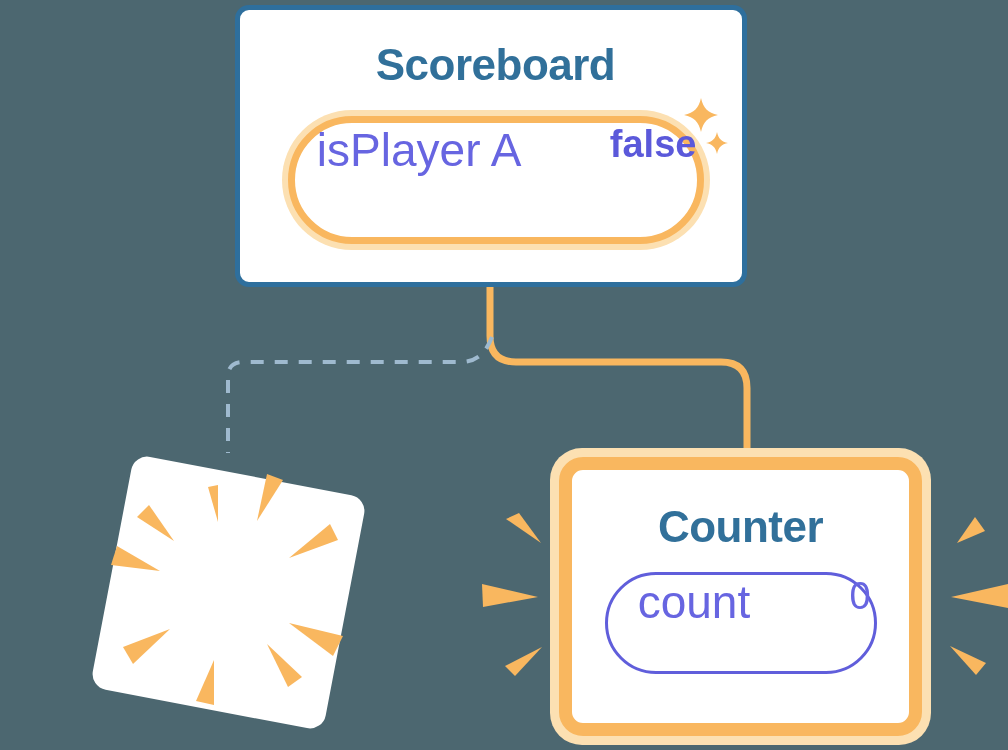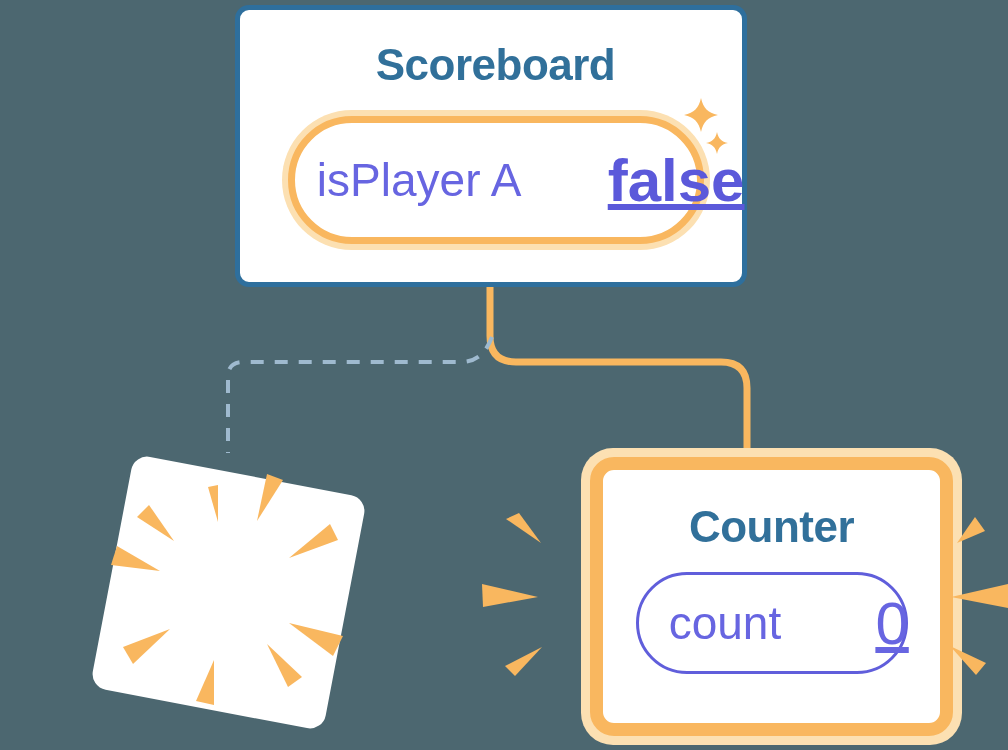--- a/index.html
+++ b/index.html
@@ -25,42 +25,42 @@
     text-align:center;
     padding-left:9px;
   }
   .card-title {
     margin-top: 30px;
     font-size: 44px; line-height: 50px; font-weight: 600;
     letter-spacing: -0.5px;
     color: var(--title-blue,#31709A);
   }
   .state-pill {
-    display:flex; align-items:center; box-sizing:border-box;
+    display:flex; align-items:flex-start; box-sizing:border-box;
     margin: 26px auto 0;
     background: var(--card-white,#ffffff);
     gap: 32px;
   }
   .pill-orange {
     width: 416px; height: 128px;
     border: 7px solid var(--orange,#F9B75F);
     border-radius: 64px;
     box-shadow: 0 0 0 6px var(--orange-glow,#FCE0B2);
   }
   .pill-cell { display:flex; align-items:center; justify-content:center; }
   .pill-orange .cell-name  { flex: 0 0 62%; }
   .pill-orange .cell-value { flex: 1; }
   .pill-divider { width:2px; }
   .pill-orange .pill-divider { background: var(--orange,#F9B75F); }
   .state-name  { font-size:46px; color: var(--purple-text,#6765E1); }
-  .state-value { font-size:60px; color: var(--purple-value,#5B59DA); font-weight:700;text-decoration:underline; }
+  .state-value { font-size:38px; color: var(--purple-value,#5B59DA); font-weight:700; }
 
   
   .counter-outer {
-    left:581px; top:448px; width:381px; height:297px;
+    left:550px; top:448px; width:381px; height:297px;
     background: var(--orange-glow,#FCE0B2);
     border-radius: 32px;
     padding: 9px;
   }
   .counter-inner {
     box-sizing:border-box; width:100%; height:100%;
     background: var(--card-white,#ffffff);
     border: 13px solid var(--orange,#F9B75F);
     border-radius: 24px;
     text-align:center;

